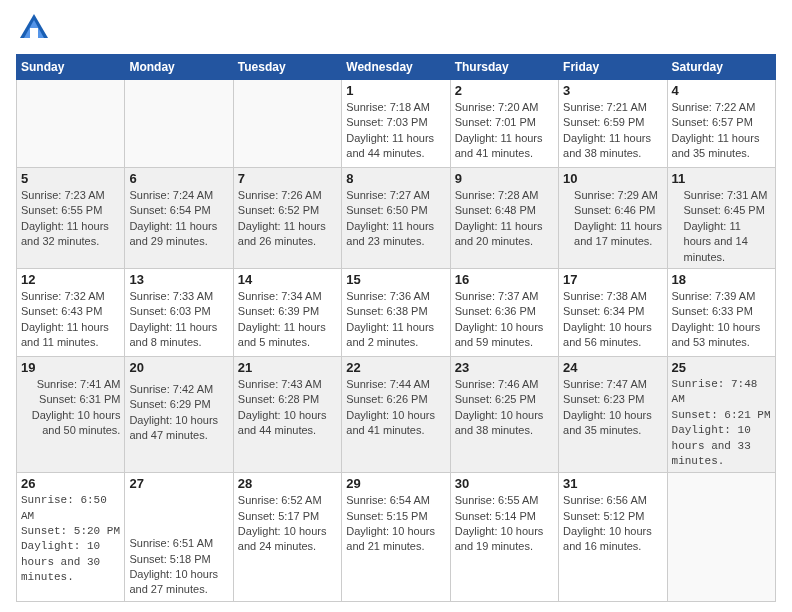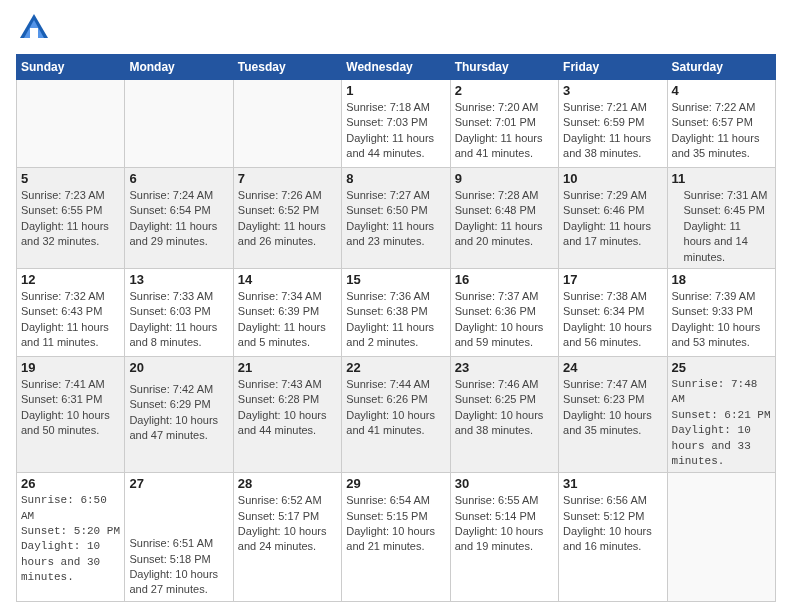--- a/index.html
+++ b/index.html
@@ -187,21 +187,21 @@
 Daylight: 11 hours and 23 minutes.</div>
           </td>
           <td>
             <span class="day-number">9</span>
             <div class="day-info" style="white-space: pre-line;">Sunrise: 7:28 AM
 Sunset: 6:48 PM
 Daylight: 11 hours and 20 minutes.</div>
           </td>
           <td>
             <span class="day-number">10</span>
-            <div class="day-info" style="white-space: pre-line;">Sunrise: 7:29 AM
+            <div class="day-info" style="white-space: pre-line; margin-left: 11px;">Sunrise: 7:29 AM
 Sunset: 6:46 PM
 Daylight: 11 hours and 17 minutes.</div>
           </td>
           <td>
             <span class="day-number">11</span>
             <div class="day-info" style="white-space: pre-line; margin-left: 12px;">Sunrise: 7:31 AM
 Sunset: 6:45 PM
 Daylight: 11 hours and 14 minutes.</div>
           </td>
         </tr>
@@ -238,28 +238,28 @@
           </td>
           <td>
             <span class="day-number">17</span>
             <div class="day-info" style="white-space: pre-line;">Sunrise: 7:38 AM
 Sunset: 6:34 PM
 Daylight: 10 hours and 56 minutes.</div>
           </td>
           <td>
             <span class="day-number">18</span>
             <div class="day-info" style="white-space: pre-line;">Sunrise: 7:39 AM
-Sunset: 9:33 PM
+Sunset: 6:33 PM
 Daylight: 10 hours and 53 minutes.</div>
           </td>
         </tr>
         <tr class="row-shaded">
           <td>
             <span class="day-number">19</span>
-            <div class="day-info" style="white-space: pre-line;">Sunrise: 7:41 AM
+            <div class="day-info" style="white-space: pre-line; text-align: right;">Sunrise: 7:41 AM
 Sunset: 6:31 PM
 Daylight: 10 hours and 50 minutes.</div>
           </td>
           <td>
             <span class="day-number">20</span>
             <div class="day-info" style="white-space: pre-line; margin-top: 7px;">Sunrise: 7:42 AM
 Sunset: 6:29 PM
 Daylight: 10 hours and 47 minutes.</div>
           </td>
           <td>

